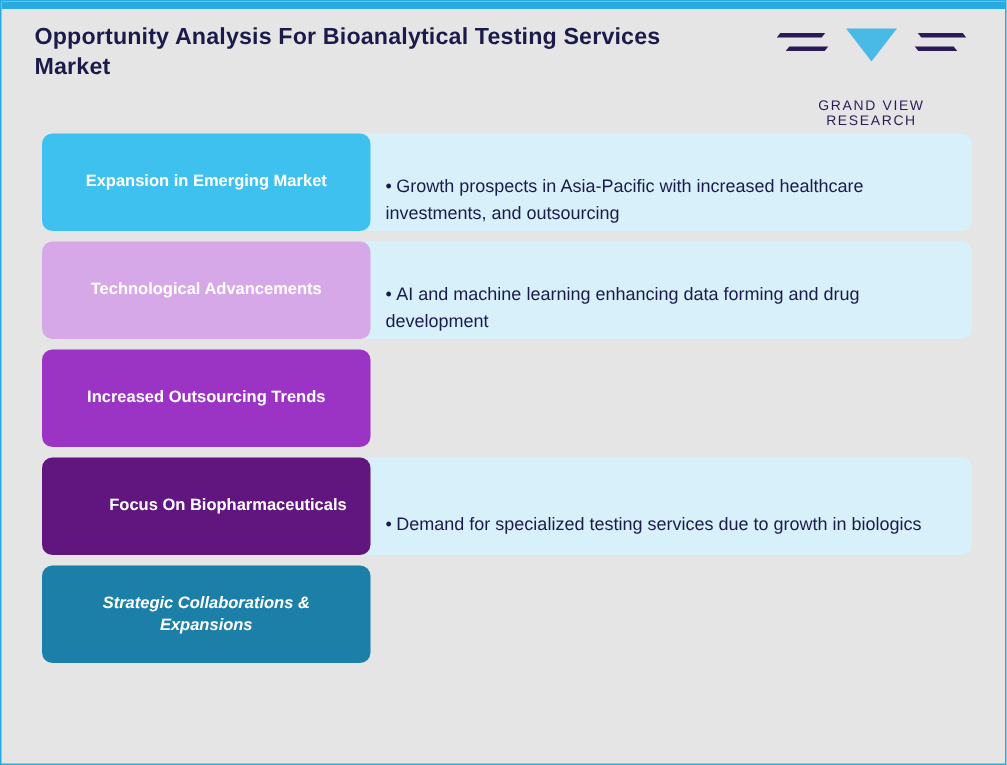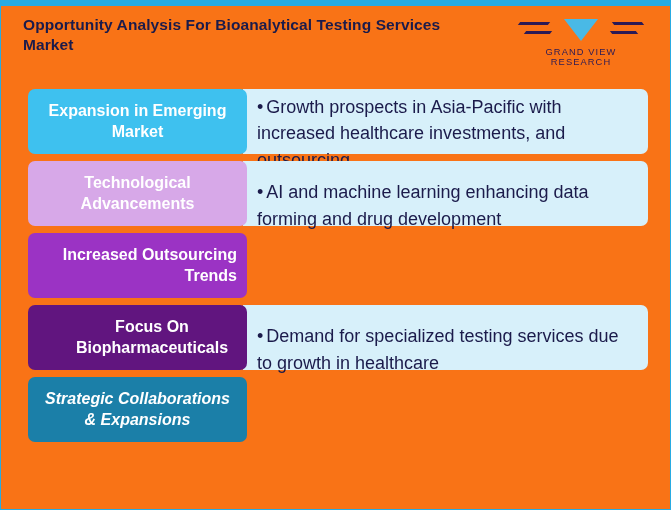--- a/index.html
+++ b/index.html
@@ -11,21 +11,21 @@
     height: 510px;
     font-family: "Liberation Sans", sans-serif;
     background: #ffffff;
   }
   .page {
     position: relative;
     width: 671px;
     height: 510px;
     box-sizing: border-box;
     border: 1px solid #29abe2;
-    background: #f97316;
+    background: #e5e5e5;
     overflow: hidden;
   }
   .top-rule {
     position: absolute;
     top: 0;
     left: 0;
     width: 671px;
     height: 5px;
     background: #29abe2;
   }
@@ -100,21 +100,21 @@
   }
   .mark-right::after {
     content: "";
     position: absolute;
     right: 6px; top: 12px;
     width: 26px; height: 3px;
     background: #2b1a56;
     transform: skewX(38deg);
   }
   .logo-text {
-    margin-top: 4px;
+    margin-top: 22px;
     font-size: 9.3px;
     letter-spacing: 1.1px;
     color: #2b1a56;
     font-weight: normal;
   }
   .rows {
     position: absolute;
     top: 88px;
     left: 27px;
     right: 22px;
@@ -128,39 +128,39 @@
   .label {
     width: 219px;
     flex: 0 0 219px;
     border-radius: 7px;
     display: flex;
     align-items: center;
     justify-content: center;
     text-align: center;
     color: #ffffff;
     font-weight: bold;
-    font-size: 16px;
+    font-size: 11px;
     line-height: 1.28;
     padding: 0 10px;
     box-sizing: border-box;
     position: relative;
     z-index: 2;
   }
   .desc {
     flex: 1 1 auto;
     background: #d7f0fa;
     border-radius: 0 7px 7px 0;
     display: flex;
     align-items: center;
     padding: 0 16px 0 14px;
     margin-left: -4px;
     box-sizing: border-box;
   }
   .desc-text {
-    font-size: 18px;
+    font-size: 12px;
     color: #1b1b4b;
     line-height: 1.45;
     margin-top: 24px;
   }
   .bullet {
     color: #1b1b4b;
     margin-right: 3px;
   }
 </style>
 </head>
@@ -197,21 +197,21 @@
       </div>
     </div>
 
     <div class="row">
       <div class="label" style="background: rgb(155, 51, 196); text-align: right;">Increased Outsourcing Trends</div>
     </div>
 
     <div class="row">
       <div class="label" style="background: rgb(97, 21, 127); padding-left: 39px;">Focus On Biopharmaceuticals</div>
       <div class="desc">
-        <div class="desc-text"><span class="bullet">•</span><span>Demand for specialized testing services due to growth in healthcare</span></div>
+        <div class="desc-text"><span class="bullet">•</span><span>Demand for specialized testing services due to growth in biologics</span></div>
       </div>
     </div>
 
     <div class="row">
       <div class="label" style="background: rgb(27, 127, 168); font-style: italic;">Strategic Collaborations &amp; Expansions</div>
     </div>
 
   </div>
 </div>
 

